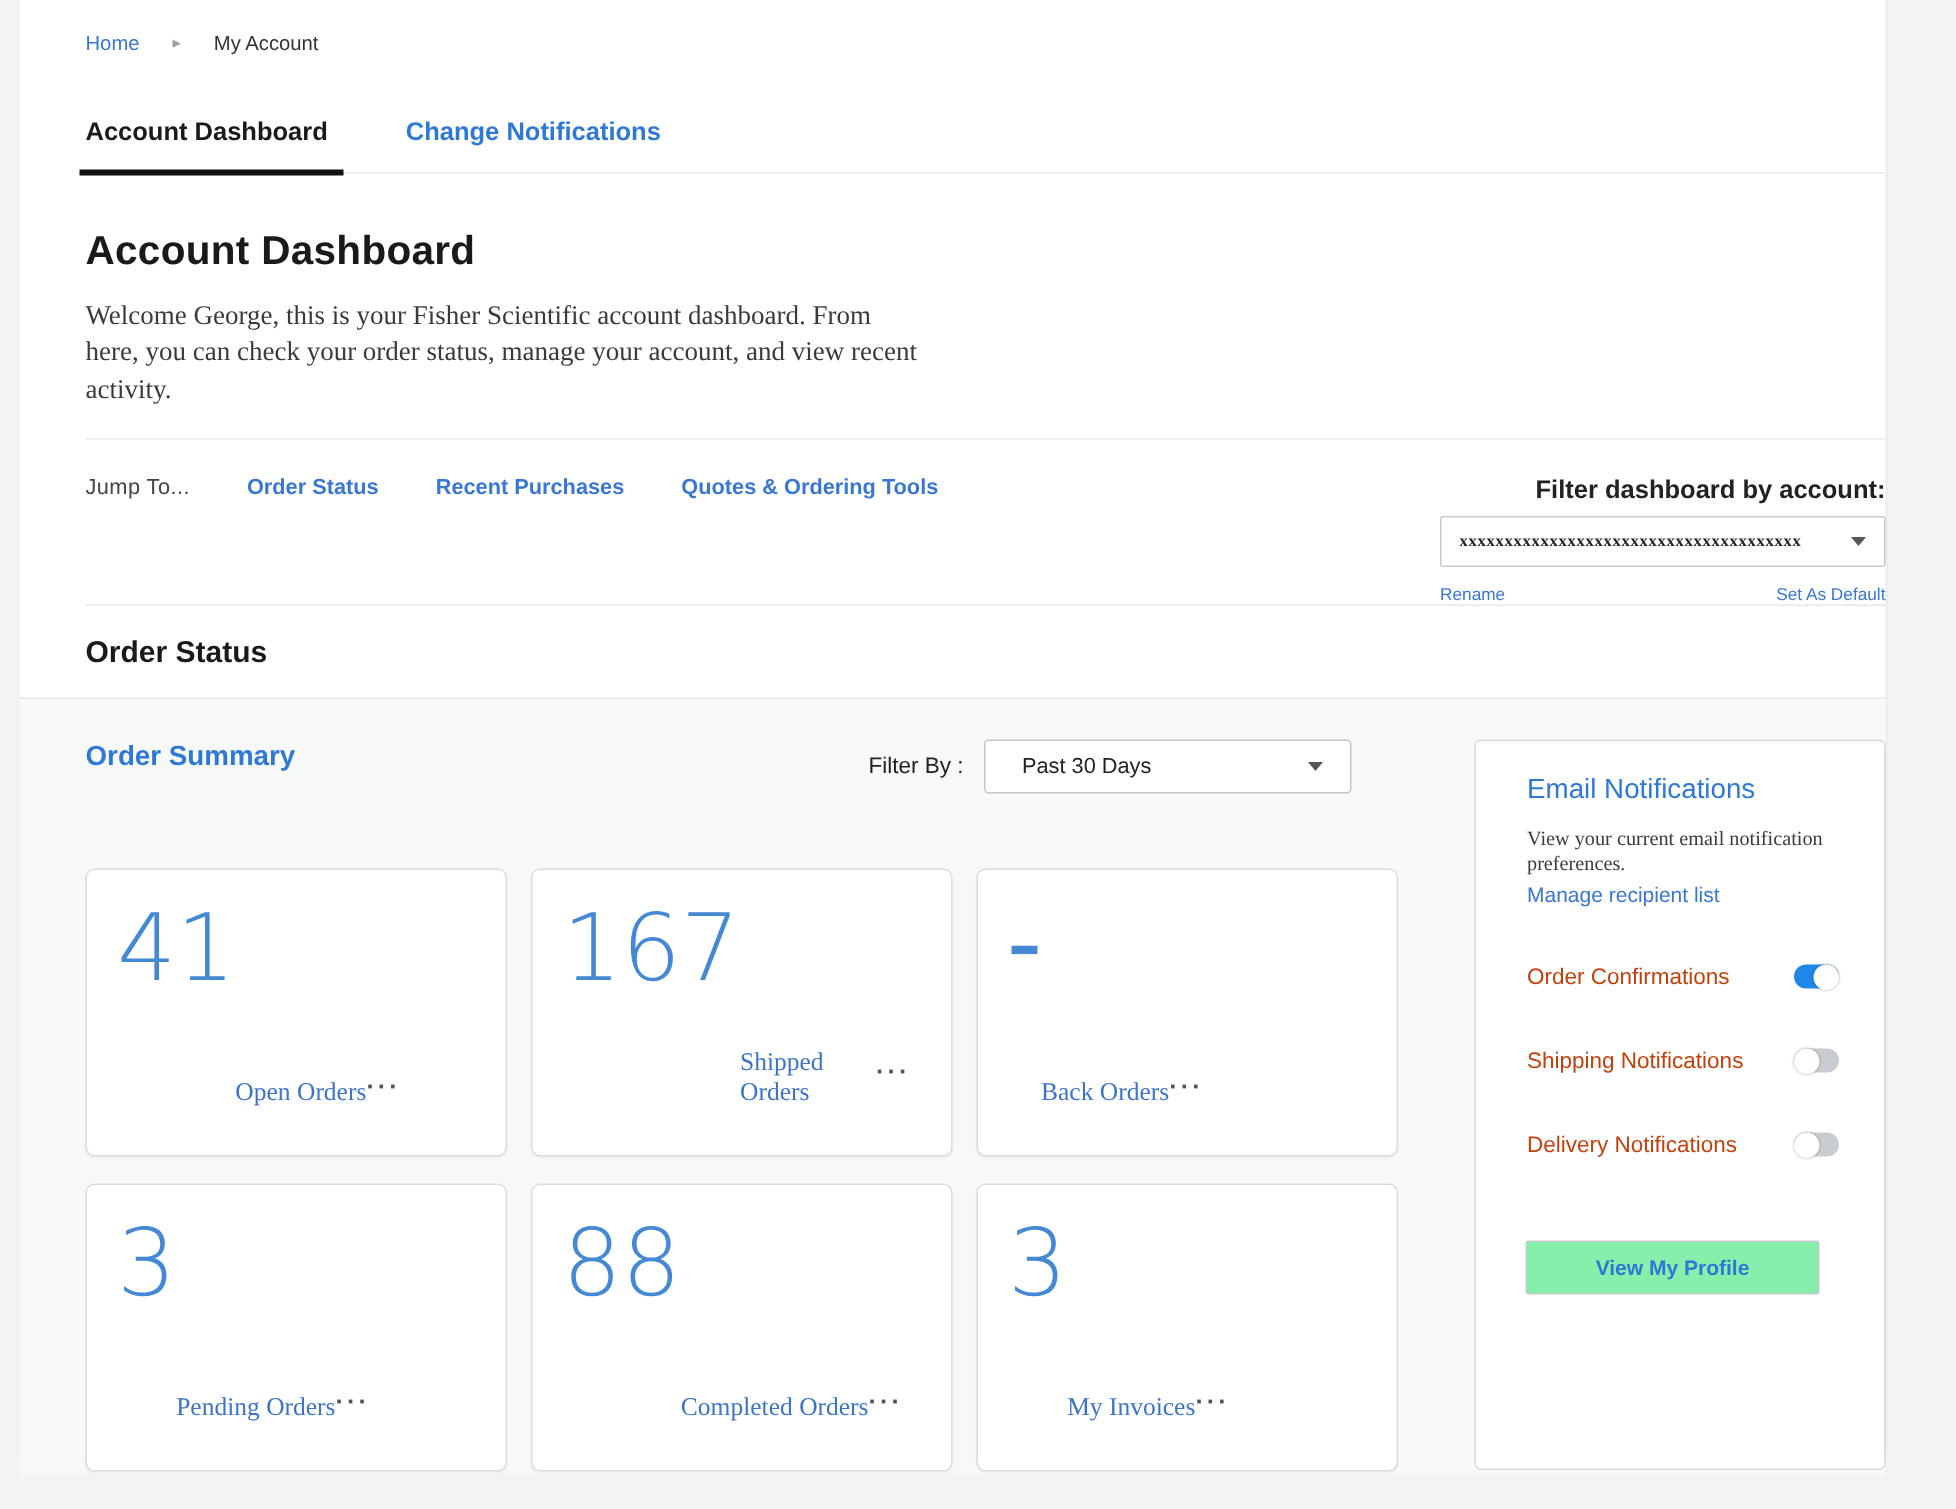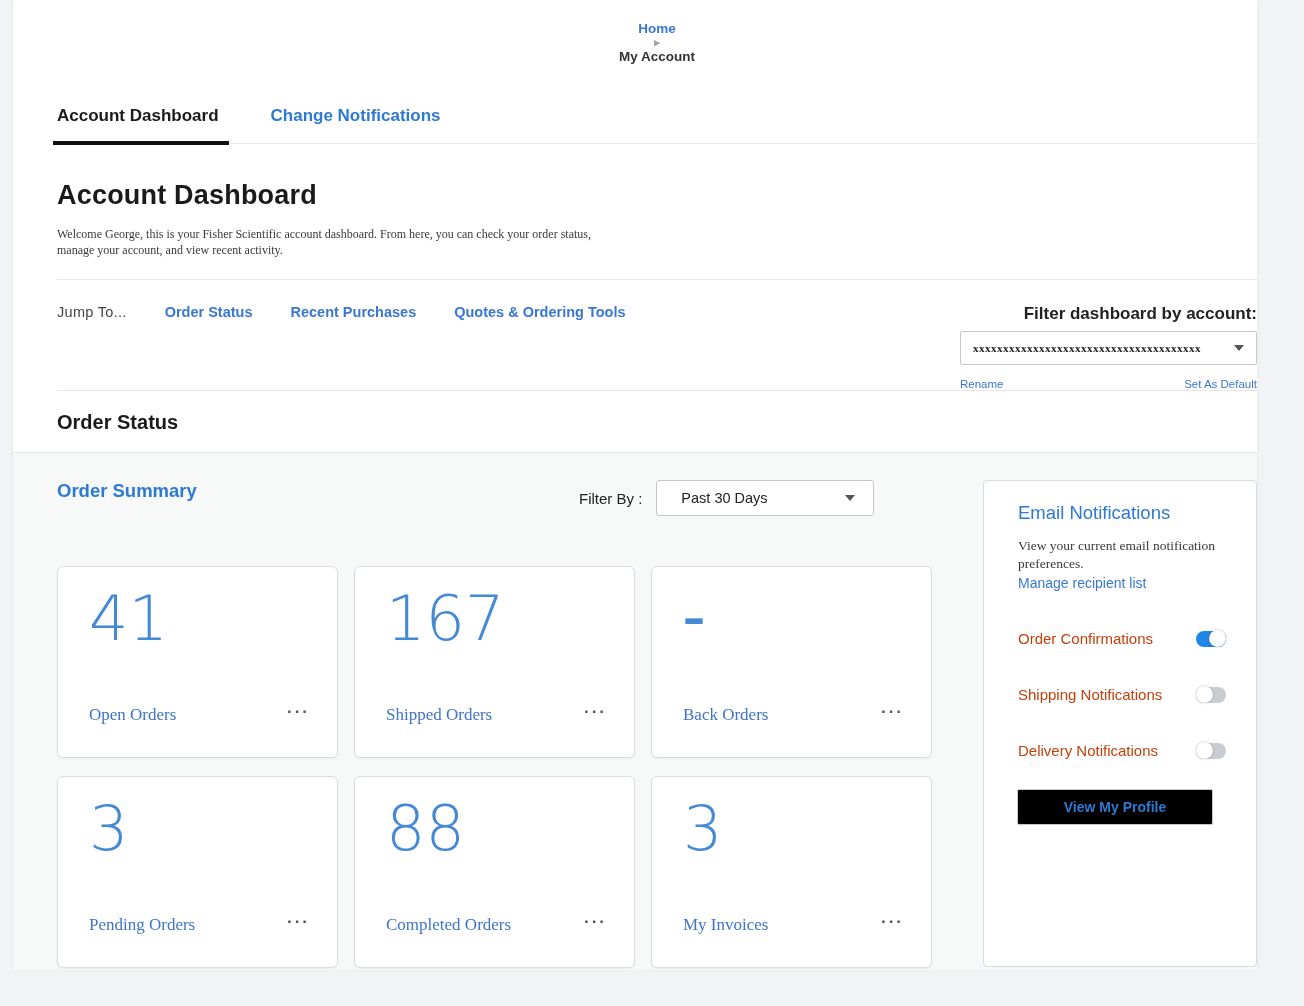--- a/index.html
+++ b/index.html
@@ -13,34 +13,34 @@
     position: relative;
     margin-left: 13px;
     width: 1244px;
     height: 968px;
     background: #ffffff;
     box-shadow: 0 1px 3px rgba(0,0,0,0.08);
   }
   .inner { padding-left: 44px; }
 
   
-  .breadcrumb { padding-top: 21px; font-size: 13.5px; font-weight: bold; display: flex; align-items: center; gap: 0; flex-direction: column; }
+  .breadcrumb { padding-top: 21px; font-size: 13.5px; font-weight: normal; display: flex; align-items: center; gap: 22px; }
   .breadcrumb .home { color: #3a77d2; cursor: pointer; }
   .breadcrumb .sep { color: #9aa0a6; font-size: 11px; }
   .breadcrumb .current { color: #333; }
 
   
   .tabbar { margin-top: 34px; border-bottom: 1px solid #e8e8e8; display: flex; align-items: flex-end; }
   .tab { font-size: 17px; font-weight: bold; padding: 8px 0 17px 0; margin-right: 52px; cursor: pointer; position: relative; color: #2d79d4; }
   .tab.active { color: #1a1a1a; }
   .tab.active::after { content: ""; position: absolute; left: -4px; right: -10px; bottom: -2px; height: 4px; background: #111; }
 
   
   .page-title { margin-top: 36px; font-size: 27px; font-weight: bold; color: #1a1a1a; letter-spacing: 0.2px; }
-  .welcome { margin-top: 15px; font-family: "Liberation Serif", serif; font-size: 12px; line-height: 1.35; color: #3a3a3a; width: 560px; }
+  .welcome { margin-top: 15px; font-family: "Liberation Serif", serif; font-size: 18px; line-height: 1.35; color: #3a3a3a; width: 560px; }
 
   .divider { border: none; border-top: 1px solid #e7e7e7; height: 0; }
   .div-1 { margin-top: 21px; }
 
   
   .jump-filter-row { display: flex; justify-content: space-between; align-items: flex-start; padding-top: 24px; min-height: 106px; }
   .jump-to { display: flex; align-items: center; gap: 38px; font-size: 14.5px; }
   .jump-label { color: #444; letter-spacing: 0.3px; }
   .jump-link { color: #3a77d2; font-weight: bold; cursor: pointer; }
   .account-filter { width: 297px; }
@@ -61,54 +61,54 @@
   .section { background: #f7f8f8; border-top: 1px solid #e7e7e7; height: 518px; display: flex; padding: 27px 0 0 44px; }
   .left-col { width: 875px; }
   .summary-header { display: flex; justify-content: space-between; height: 86px; }
   .summary-heading { font-size: 18.5px; font-weight: bold; color: #2d79d4; }
   .summary-text { margin-top: 15px; font-family: "Liberation Serif", serif; font-size: 13.5px; color: #3a3a3a; }
   .summary-text .clickhere { font-family: "Liberation Sans", sans-serif; color: #3a77d2; font-size: 12.5px; cursor: pointer; }
 
   .filter-group { width: 353px; }
   .filter-row { display: flex; align-items: center; }
   .filter-by-label { font-size: 15px; color: #222; margin-right: 14px; }
-  .filter-select { width: 218px; height: 36px; background: #fff; border: 1px solid #c6c6c6; border-radius: 3px;
+  .filter-select { width: 245px; height: 36px; background: #fff; border: 1px solid #c6c6c6; border-radius: 3px;
     display: flex; align-items: center; justify-content: space-between; padding: 0 18px 0 24px; cursor: pointer; }
   .filter-select .sel-text { font-size: 14.5px; color: #222; }
   .radio-row { margin-top: 14px; display: flex; align-items: center; }
   .radio-item { display: flex; align-items: center; cursor: pointer; }
   .radio-item + .radio-item { margin-left: 112px; }
   .radio-circle { width: 15px; height: 15px; border-radius: 50%; border: 1.5px solid #8d9196; background: #fff; position: relative; }
   .radio-item.selected .radio-circle { border: 2px solid #1b6fd8; }
   .radio-item.selected .radio-circle::after { content: ""; position: absolute; left: 2px; top: 2px; width: 7px; height: 7px; border-radius: 50%; background: #1b6fd8; }
   .radio-label { margin-left: 9px; font-family: "Liberation Serif", serif; font-size: 13.5px; color: #3a3a3a; }
 
   
   .cards-grid { display: grid; grid-template-columns: repeat(3, 281px); grid-auto-rows: 192px; gap: 18px 16px; }
   .card { background: #fff; border: 1px solid #dcdcdc; border-radius: 6px; box-shadow: 0 1px 2px rgba(0,0,0,0.05);
-    padding: 16px 27px 32px 31px; display: flex; flex-direction: column; }
+    padding: 16px 27px 32px 20px; display: flex; }
   .card-value { font-family: "DejaVu Sans", sans-serif; font-weight: 200; font-size: 62px; line-height: 1.15; color: #4589d4; }
   .card-value.dash { font-size: 44px; font-weight: bold; line-height: 1.6; }
   .card-footer { margin-top: auto; display: flex; align-items: center; justify-content: space-between; }
   .card-label { font-family: "Liberation Serif", serif; font-size: 17px; color: #3d74c8; cursor: pointer; }
   .card-dots { color: #555; font-size: 17px; font-weight: bold; letter-spacing: 2px; cursor: pointer; line-height: 0.5; padding-bottom: 6px; }
 
   
   .email-panel { width: 274px; margin-left: 51px; height: 487px; background: #fff; border: 1px solid #d8dadc; border-radius: 4px; padding: 21px 30px 0 34px; }
   .email-heading { font-size: 18.5px; font-weight: normal; color: #2d79d4; }
   .email-desc { margin-top: 13px; font-family: "Liberation Serif", serif; font-size: 13.5px; line-height: 1.3; color: #3a3a3a; width: 200px; }
   .manage-link { margin-top: 3px; font-size: 14px; color: #3a77d2; cursor: pointer; }
   .toggle-row { margin-top: 39px; display: flex; align-items: center; justify-content: space-between; }
   .toggle-row .tlabel { font-size: 15px; color: #c2410c; }
   .toggle { position: relative; width: 30px; height: 16px; border-radius: 9px; background: #c9cdd1; cursor: pointer; flex: none; }
   .toggle .knob { position: absolute; top: -0.5px; left: 0; width: 17px; height: 17px; border-radius: 50%; background: #fff;
     box-shadow: 0 0 2px rgba(0,0,0,0.35); }
   .toggle.on { background: #1f87e8; }
   .toggle.on .knob { left: 13px; }
-  .profile-btn { margin-top: 30px; width: 196px; height: 36px; background: #000000; border: 1px solid #c6c8ca; border-radius: 2px;
+  .profile-btn { margin-top: 55px; width: 196px; height: 36px; background: #86efac; border: 1px solid #c6c8ca; border-radius: 2px;
     color: #2d79d4; font-weight: bold; font-size: 14px; font-family: "Liberation Sans", sans-serif; cursor: pointer; margin-left: -1px; }
 </style>
 </head>
 <body>
 
 <div class="page">
   <div class="inner">
 
     <div class="breadcrumb">
       <span class="home">Home</span>

